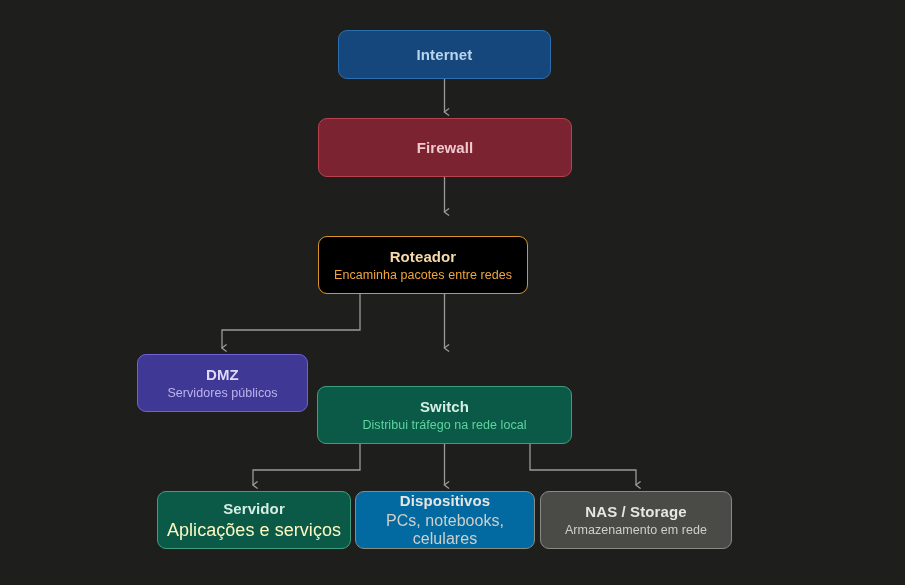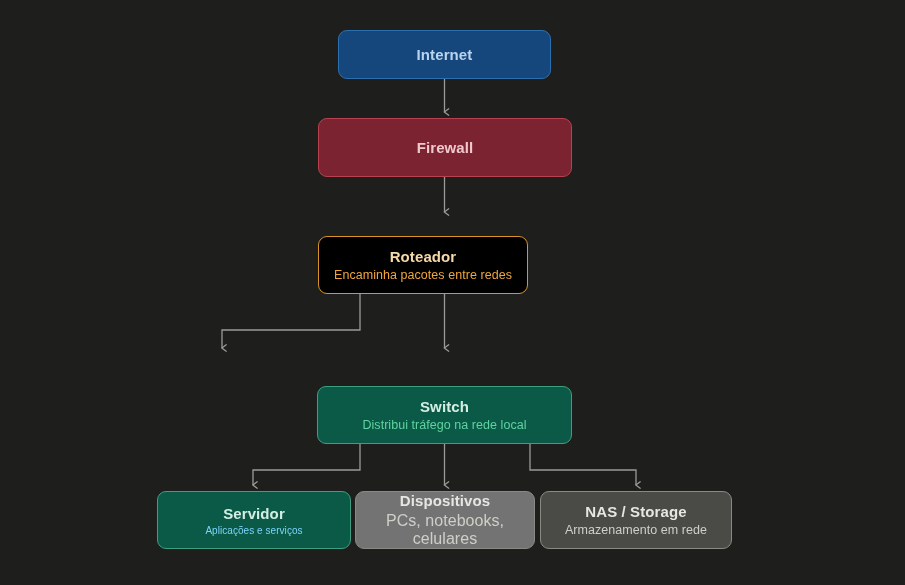--- a/index.html
+++ b/index.html
@@ -86,24 +86,24 @@
   }
   #node-switch .node-title { font-size: 15px; color: #d4eee4; }
   #node-switch .node-sub { font-size: 12.5px; color: #5fd3a0; }
   
   #node-servidor {
     left: 157px; top: 491px; width: 194px; height: 58px;
     background: #0b5a47;
     border-color: #3f9e7d;
   }
   #node-servidor .node-title { font-size: 15px; color: #d4eee4; }
-  #node-servidor .node-sub { font-size: 10px; color: #7dd3fc; }
+  #node-servidor .node-sub { font-size: 18px; color: #fef9c3; }
   #node-dispositivos {
     left: 355px; top: 491px; width: 180px; height: 58px;
-    background: #737373;
+    background: #0369a1;
     border-color: #8a8a85;
   }
   #node-dispositivos .node-title { font-size: 15px; color: #e6e6e2; }
   #node-dispositivos .node-sub { font-size: 16px; color: #cfcfc9; }
   #node-nas {
     left: 540px; top: 491px; width: 192px; height: 58px;
     background: #4a4a47;
     border-color: #8a8a85;
   }
   #node-nas .node-title { font-size: 15px; color: #e6e6e2; }
@@ -144,20 +144,24 @@
 
   <div class="node" id="node-firewall">
     <div class="node-title">Firewall</div>
   </div>
 
   <div class="node" id="node-roteador">
     <div class="node-title">Roteador</div>
     <div class="node-sub">Encaminha pacotes entre redes</div>
   </div>
 
+  <div class="node" id="node-dmz">
+    <div class="node-title">DMZ</div>
+    <div class="node-sub">Servidores públicos</div>
+  </div>
 
   <div class="node" id="node-switch">
     <div class="node-title">Switch</div>
     <div class="node-sub">Distribui tráfego na rede local</div>
   </div>
 
   <div class="node" id="node-servidor">
     <div class="node-title">Servidor</div>
     <div class="node-sub">Aplicações e serviços</div>
   </div>

